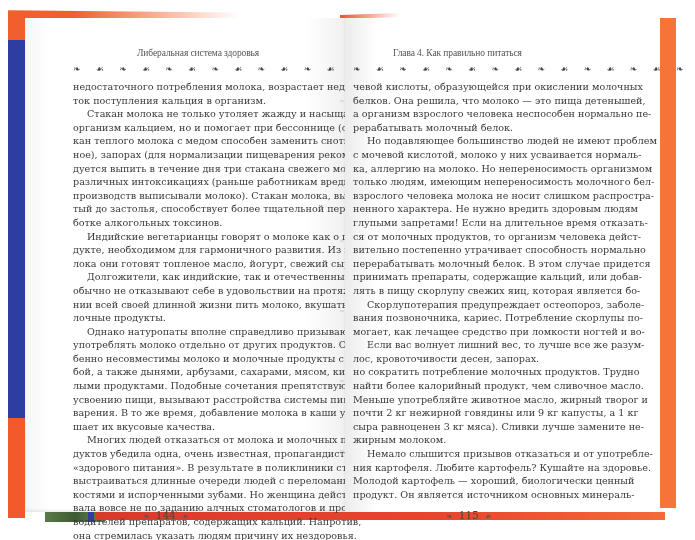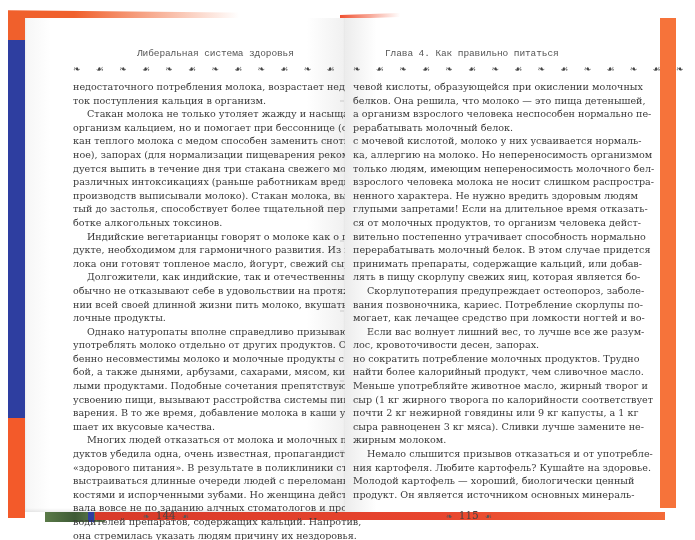--- a/index.html
+++ b/index.html
@@ -59,25 +59,25 @@
     left: 25px; width: 320px;
     background: linear-gradient(90deg, #f6f6f6 0%, #ffffff 8%, #ffffff 88%, #f0f0f0 100%);
     box-shadow: inset 0 -2px 3px rgba(0,0,0,0.08);
   }
   .page-right {
     left: 345px; width: 315px;
     background: linear-gradient(90deg, #ececec 0%, #ffffff 10%, #ffffff 100%);
   }
   .running-head {
     position: absolute; top: 30px; font-size: 9.5px; color: #555;
-    font-family: Liberation Mono, monospace; letter-spacing: -0.1px;
+    font-family: Liberation Serif, serif; letter-spacing: -0.1px;
     white-space: nowrap;
   }
   .page-left .running-head { left: 112px; }
-  .page-right .running-head { left: 40px; text-align: center; }
+  .page-right .running-head { left: 48px; text-align: center; }
   .ornament-row {
     position: absolute; top: 46px; font-size: 9px; color: #444;
     letter-spacing: 6.2px; white-space: nowrap;
   }
   .page-left .ornament-row { left: 48px; }
   .page-right .ornament-row { left: 8px; }
   .text-block {
     position: absolute; top: 62px; font-size: 9.6px; line-height: 13.6px;
     color: #3a3a3a; text-align: justify;
   }
@@ -160,40 +160,40 @@
 <div class="gutter-dots"></div>
 
 <div class="page page-right">
   <div class="running-head">Глава 4. Как правильно питаться</div>
   <div class="ornament-row">❧ ☙ ❧ ☙ ❧ ☙ ❧ ☙ ❧ ☙ ❧ ☙ ❧ ☙ ❧ ☙</div>
   <div class="text-block" id="right-text">
       <span class="line">чевой кислоты, образующейся при окислении молочных</span>
       <span class="line">белков. Она решила, что молоко — это пища детенышей,</span>
       <span class="line">а организм взрослого человека неспособен нормально пе-</span>
       <span class="line last">рерабатывать молочный белок.</span>
+      <span class="line indent">Но подавляющее большинство людей не имеют проблем</span>
       <span class="line">с мочевой кислотой, молоко у них усваивается нормаль-</span>
       <span class="line">ка, аллергию на молоко. Но непереносимость организмом</span>
       <span class="line">только людям, имеющим непереносимость молочного бел-</span>
       <span class="line">взрослого человека молока не носит слишком распростра-</span>
       <span class="line">ненного характера. Не нужно вредить здоровым людям</span>
       <span class="line">глупыми запретами! Если на длительное время отказать-</span>
       <span class="line">ся от молочных продуктов, то организм человека дейст-</span>
       <span class="line">вительно постепенно утрачивает способность нормально</span>
       <span class="line">перерабатывать молочный белок. В этом случае придется</span>
       <span class="line">принимать препараты, содержащие кальций, или добав-</span>
       <span class="line">лять в пищу скорлупу свежих яиц, которая является бо-</span>
       <span class="line indent">Скорлупотерапия предупреждает остеопороз, заболе-</span>
       <span class="line">вания позвоночника, кариес. Потребление скорлупы по-</span>
       <span class="line">могает, как лечащее средство при ломкости ногтей и во-</span>
       <span class="line indent">Если вас волнует лишний вес, то лучше все же разум-</span>
       <span class="line last">лос, кровоточивости десен, запорах.</span>
       <span class="line">но сократить потребление молочных продуктов. Трудно</span>
       <span class="line">найти более калорийный продукт, чем сливочное масло.</span>
       <span class="line">Меньше употребляйте животное масло, жирный творог и</span>
-      <span class="line">сыр (1 кг жирного творога по калорийности соответствует</span>
       <span class="line">почти 2 кг нежирной говядины или 9 кг капусты, а 1 кг</span>
       <span class="line">сыра равноценен 3 кг мяса). Сливки лучше замените не-</span>
       <span class="line last">жирным молоком.</span>
       <span class="line indent">Немало слышится призывов отказаться и от употребле-</span>
       <span class="line">ния картофеля. Любите картофель? Кушайте на здоровье.</span>
       <span class="line">Молодой картофель — хороший, биологически ценный</span>
       <span class="line">продукт. Он является источником основных минераль-</span>
     </div>
   <div class="folio">
     <span class="orn">❧</span><span>115</span><span class="orn">☙</span>

